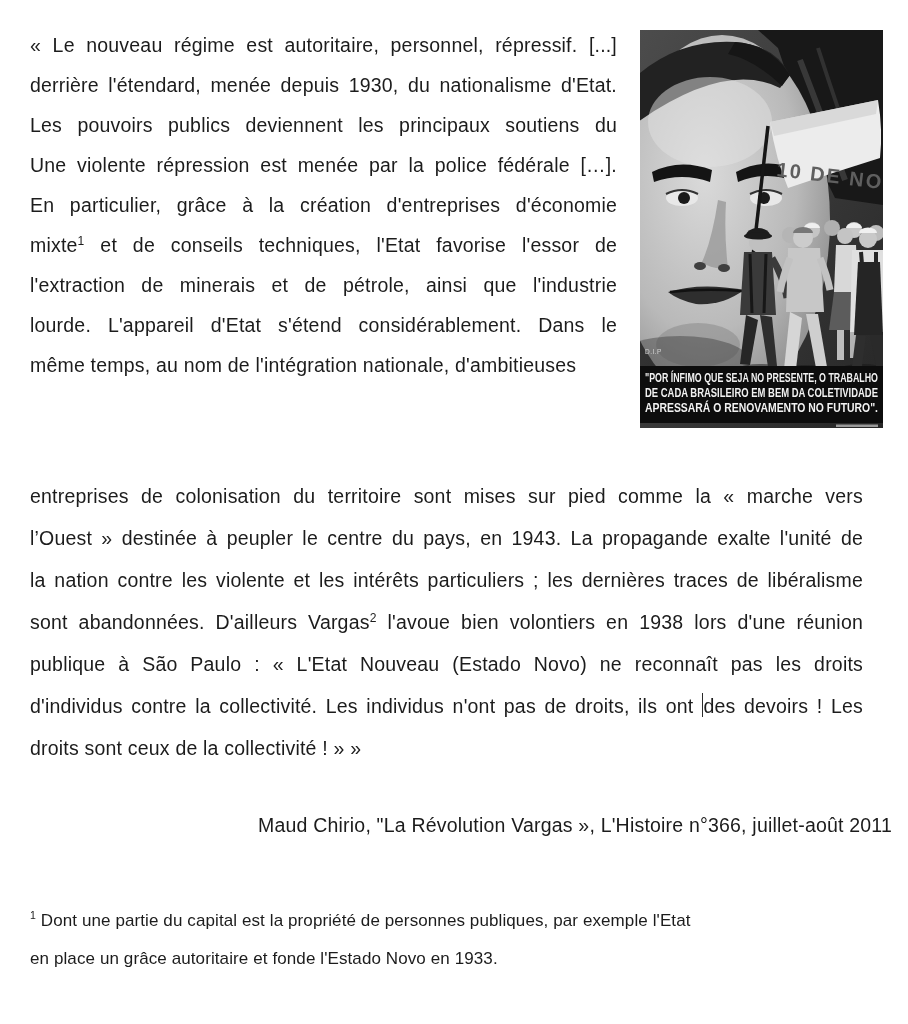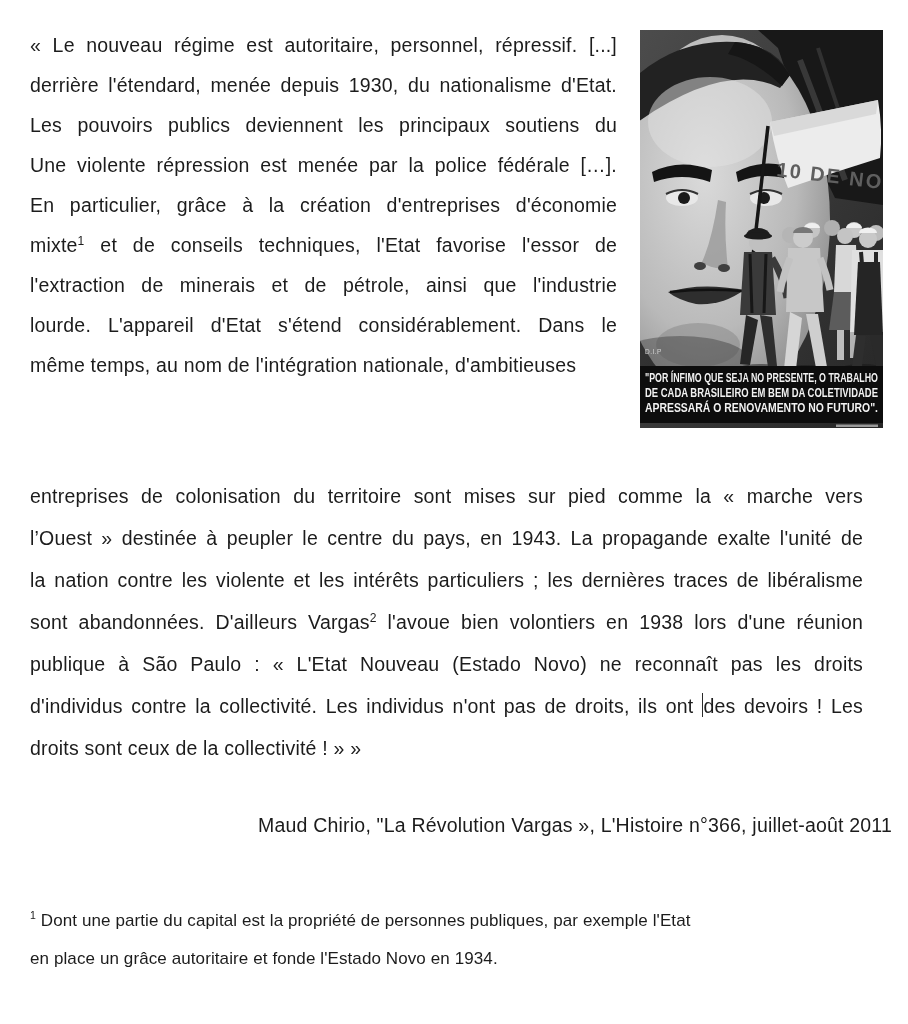--- a/index.html
+++ b/index.html
@@ -105,21 +105,21 @@
         <div class="qline wide just"><span>l’Ouest » destinée à peupler le centre du pays, en 1943. La propagande exalte l'unité de</span></div>
         <div class="qline wide just"><span>la nation contre les violente et les intérêts particuliers ; les dernières traces de libéralisme</span></div>
         <div class="qline wide just"><span>sont abandonnées. D'ailleurs Vargas</span><span class="seg-sup">2</span><span> l'avoue bien volontiers en 1938 lors d'une réunion</span></div>
         <div class="qline wide just"><span>publique à São Paulo : « L'Etat Nouveau (</span><span class="seg-italic">Estado Novo</span><span>) ne reconnaît pas les droits</span></div>
         <div class="qline wide just"><span>d'individus contre la collectivité. Les individus n'ont pas de droits, ils ont </span><span class="seg-caret"></span><span>des devoirs ! Les</span></div>
         <div class="qline wide"><span>droits sont ceux de la collectivité ! » »</span></div>
       </div>
     <div class="citation" id="citation-line"><span>Maud Chirio, "La Révolution Vargas », </span><span class="seg-italic">L'Histoire</span><span> n°366, juillet-août 2011</span></div>
     <div class="footnotes" id="footnotes">
         <div class="fn-line"><span class="seg-sup">1</span><span> Dont une partie du capital est la propriété de personnes publiques, par exemple l'Etat</span></div>
-        <div class="fn-line"><span>en place un grâce autoritaire et fonde l'</span><span class="seg-italic">Estado Novo</span><span> en 1934.</span></div>
+        <div class="fn-line"><span>en place un grâce autoritaire et fonde l'</span><span class="seg-italic">Estado Novo</span><span> en 1933.</span></div>
       </div>
   </div>
 
   <div class="poster">
     <svg viewBox="0 0 243 398" preserveAspectRatio="none">
       <defs>
         <radialGradient id="faceG" cx="42%" cy="38%" r="78%">
           <stop offset="0%" stop-color="#dadada"></stop>
           <stop offset="55%" stop-color="#b9b9b9"></stop>
           <stop offset="100%" stop-color="#7a7a7a"></stop>

